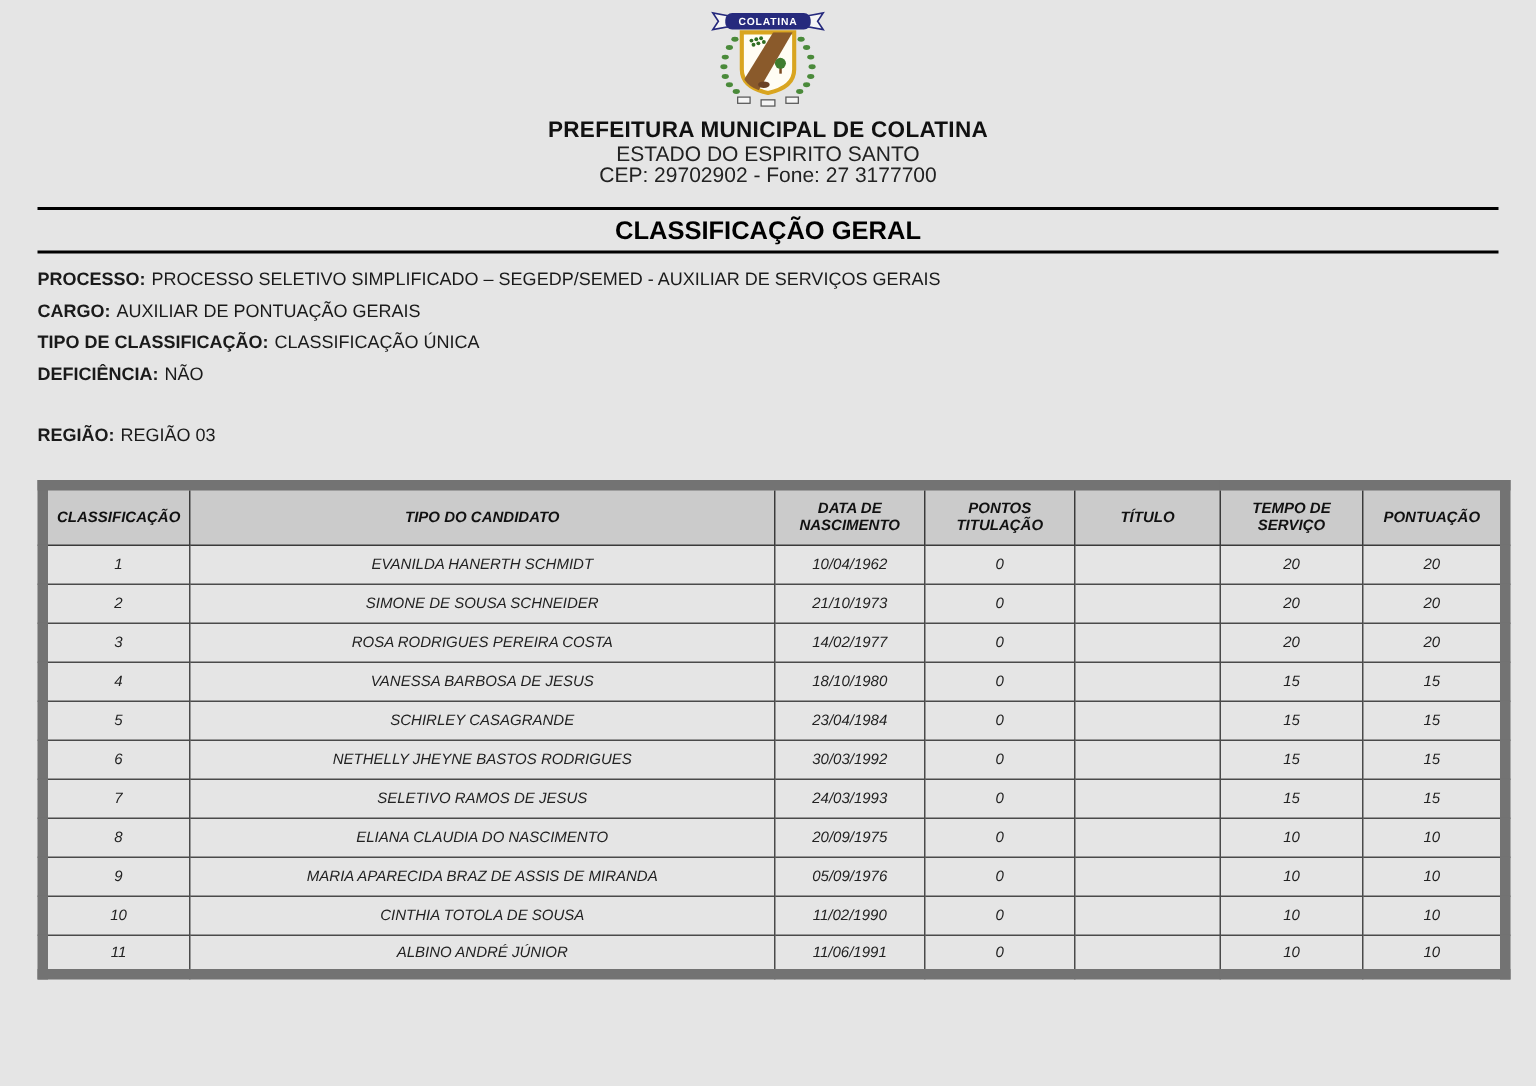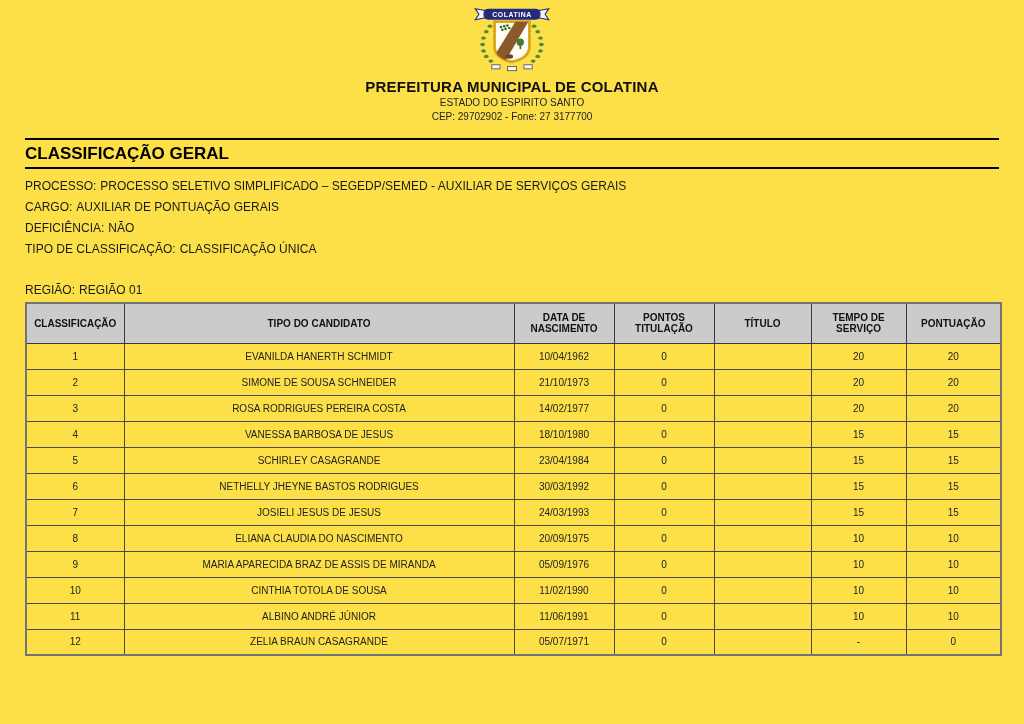--- a/index.html
+++ b/index.html
@@ -3,52 +3,53 @@
 <meta charset="utf-8">
 <style>
   * { margin:0; padding:0; box-sizing:border-box; }
   html,body { background:#ffffff; }
   body {
     width:1024px; height:724px;
     font-family:"Liberation Sans", sans-serif;
     color:#1a1a1a;
     overflow:hidden;
   }
-  .page { position:relative; width:1024px; height:724px; background:#fde047; }
+  .page { position:relative; width:1024px; height:724px; background:#e5e5e5; }
 
   
   .doc-header { padding-top:5px; text-align:center; }
   svg.logo { width:106px; height:68px; display:block; margin:0 auto; }
   .org-name { font-size:15px; font-weight:700; margin-top:5px; letter-spacing:.2px; color:#111; }
-  .sub-line { font-size:10px; line-height:13px; margin-top:1px; color:#222; }
+  .sub-line { font-size:14px; line-height:13px; margin-top:1px; color:#222; }
 
   
   .title-block {
     margin:15px 25px 0 25px;
     border-top:2px solid #000;
     border-bottom:2px solid #000;
-    text-align:left;
+    text-align:center;
     font-size:17px; font-weight:700;
     padding:4px 0 3px 0;
     color:#000;
   }
 
   
   .meta-section { margin:7px 25px 0 25px; font-size:12px; }
   .meta-line { line-height:21px; white-space:nowrap; }
-  .lbl { font-weight:400; margin-right:4px;text-align:right; }
+  .lbl { font-weight:700; margin-right:4px;text-align:right; }
   .region-line { margin-top:20px; }
 
   
   table.classification {
     border-collapse:collapse;
     table-layout:fixed;
     width:975px;
-    margin:1px 0 0 25px;
-    border:2px solid #737373;
+    margin:19px 0 0 25px;
+    border:7px solid #737373;
+    font-style:italic;
   }
   table.classification th {
     background:#cbcbcb;
     font-size:10px; font-weight:700;
     height:40px;
     border:1px solid #3a3a3a;
     padding:2px 6px;
     text-align:center; vertical-align:middle;
     color:#111;
   }
@@ -132,27 +133,27 @@
   <div class="title-block">CLASSIFICAÇÃO GERAL</div>
 
   <div class="meta-section">
     <div class="meta-line">
       <span class="lbl">PROCESSO:</span><span>PROCESSO SELETIVO SIMPLIFICADO – SEGEDP/SEMED - AUXILIAR DE SERVIÇOS GERAIS</span>
     </div>
     <div class="meta-line">
       <span class="lbl">CARGO:</span><span>AUXILIAR DE PONTUAÇÃO GERAIS</span>
     </div>
     <div class="meta-line">
+      <span class="lbl">TIPO DE CLASSIFICAÇÃO:</span><span>CLASSIFICAÇÃO ÚNICA</span>
+    </div>
+    <div class="meta-line">
       <span class="lbl">DEFICIÊNCIA:</span><span>NÃO</span>
     </div>
-    <div class="meta-line">
-      <span class="lbl">TIPO DE CLASSIFICAÇÃO:</span><span>CLASSIFICAÇÃO ÚNICA</span>
-    </div>
     <div class="meta-line region-line">
-      <span class="lbl">REGIÃO:</span><span>REGIÃO 01</span>
+      <span class="lbl">REGIÃO:</span><span>REGIÃO 03</span>
     </div>
   </div>
 
   <table class="classification">
     <colgroup>
       <col style="width:98px">
         <col style="width:390px">
         <col style="width:100px">
       <col style="width:100px">
         <col style="width:97px">
@@ -220,21 +221,21 @@
           <td>6</td>
           <td>NETHELLY JHEYNE BASTOS RODRIGUES</td>
           <td>30/03/1992</td>
           <td>0</td>
           <td></td>
           <td>15</td>
           <td>15</td>
         </tr>
         <tr>
           <td>7</td>
-          <td>JOSIELI JESUS DE JESUS</td>
+          <td>SELETIVO RAMOS DE JESUS</td>
           <td>24/03/1993</td>
           <td>0</td>
           <td></td>
           <td>15</td>
           <td>15</td>
         </tr>
         <tr>
           <td>8</td>
           <td>ELIANA CLAUDIA DO NASCIMENTO</td>
           <td>20/09/1975</td>
@@ -263,25 +264,16 @@
         </tr>
         <tr>
           <td>11</td>
           <td>ALBINO ANDRÉ JÚNIOR</td>
           <td>11/06/1991</td>
           <td>0</td>
           <td></td>
           <td>10</td>
           <td>10</td>
         </tr>
-        <tr>
-          <td>12</td>
-          <td>ZELIA BRAUN CASAGRANDE</td>
-          <td>05/07/1971</td>
-          <td>0</td>
-          <td></td>
-          <td>-</td>
-          <td>0</td>
-        </tr>
       </tbody>
   </table>
 
 </div>
 
 </body></html>

